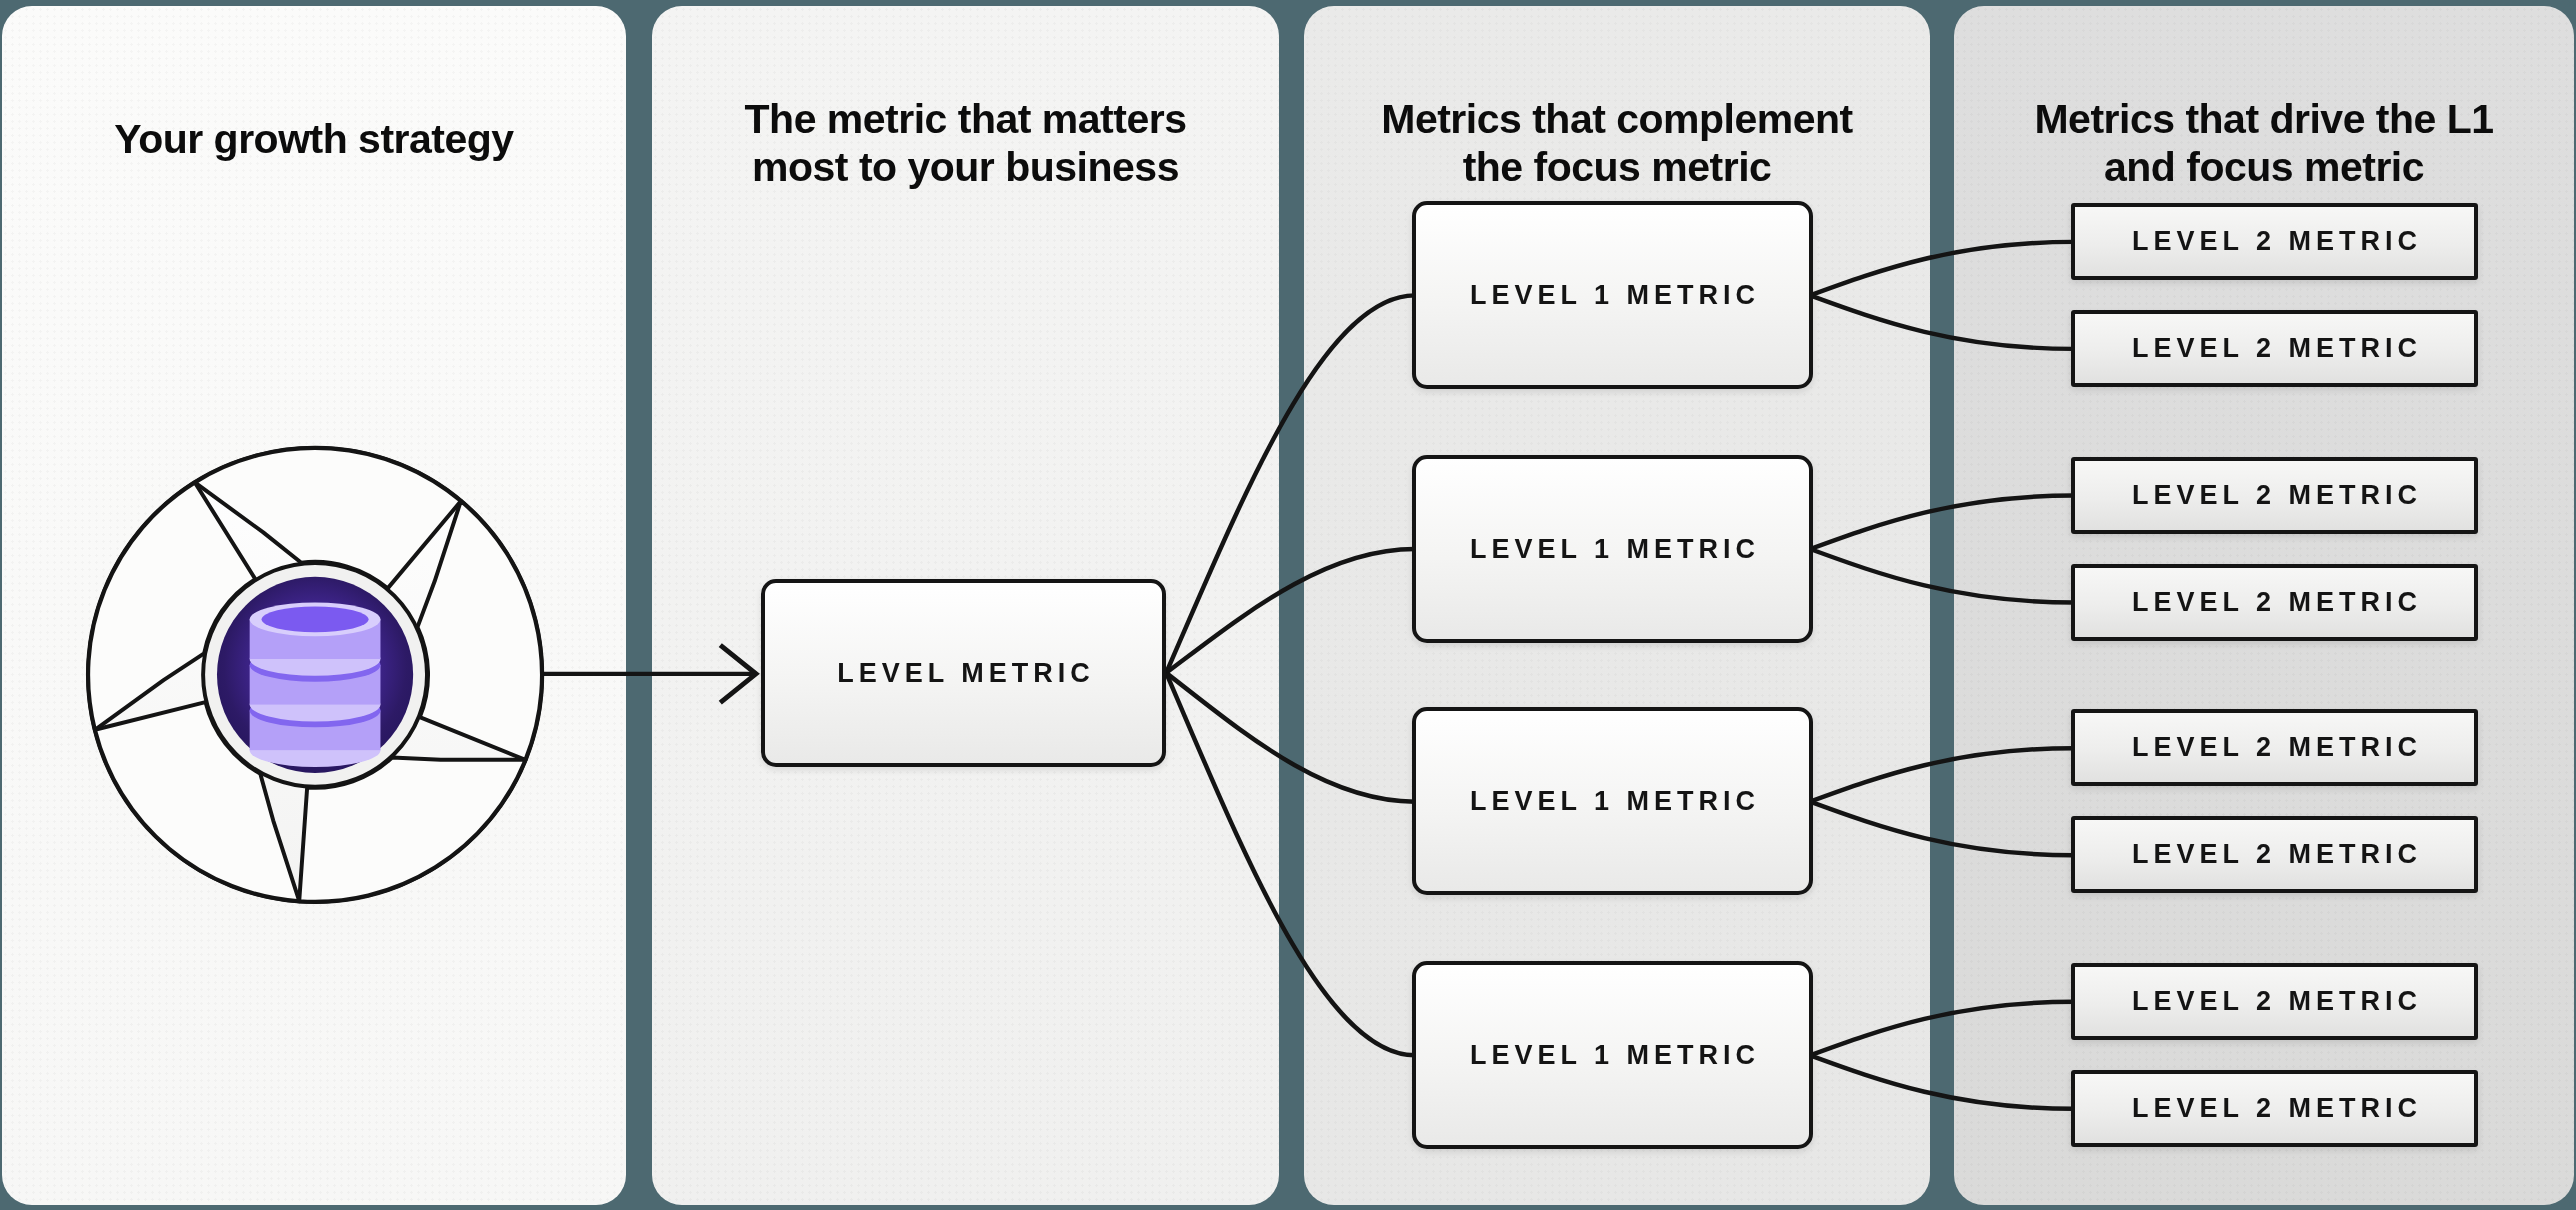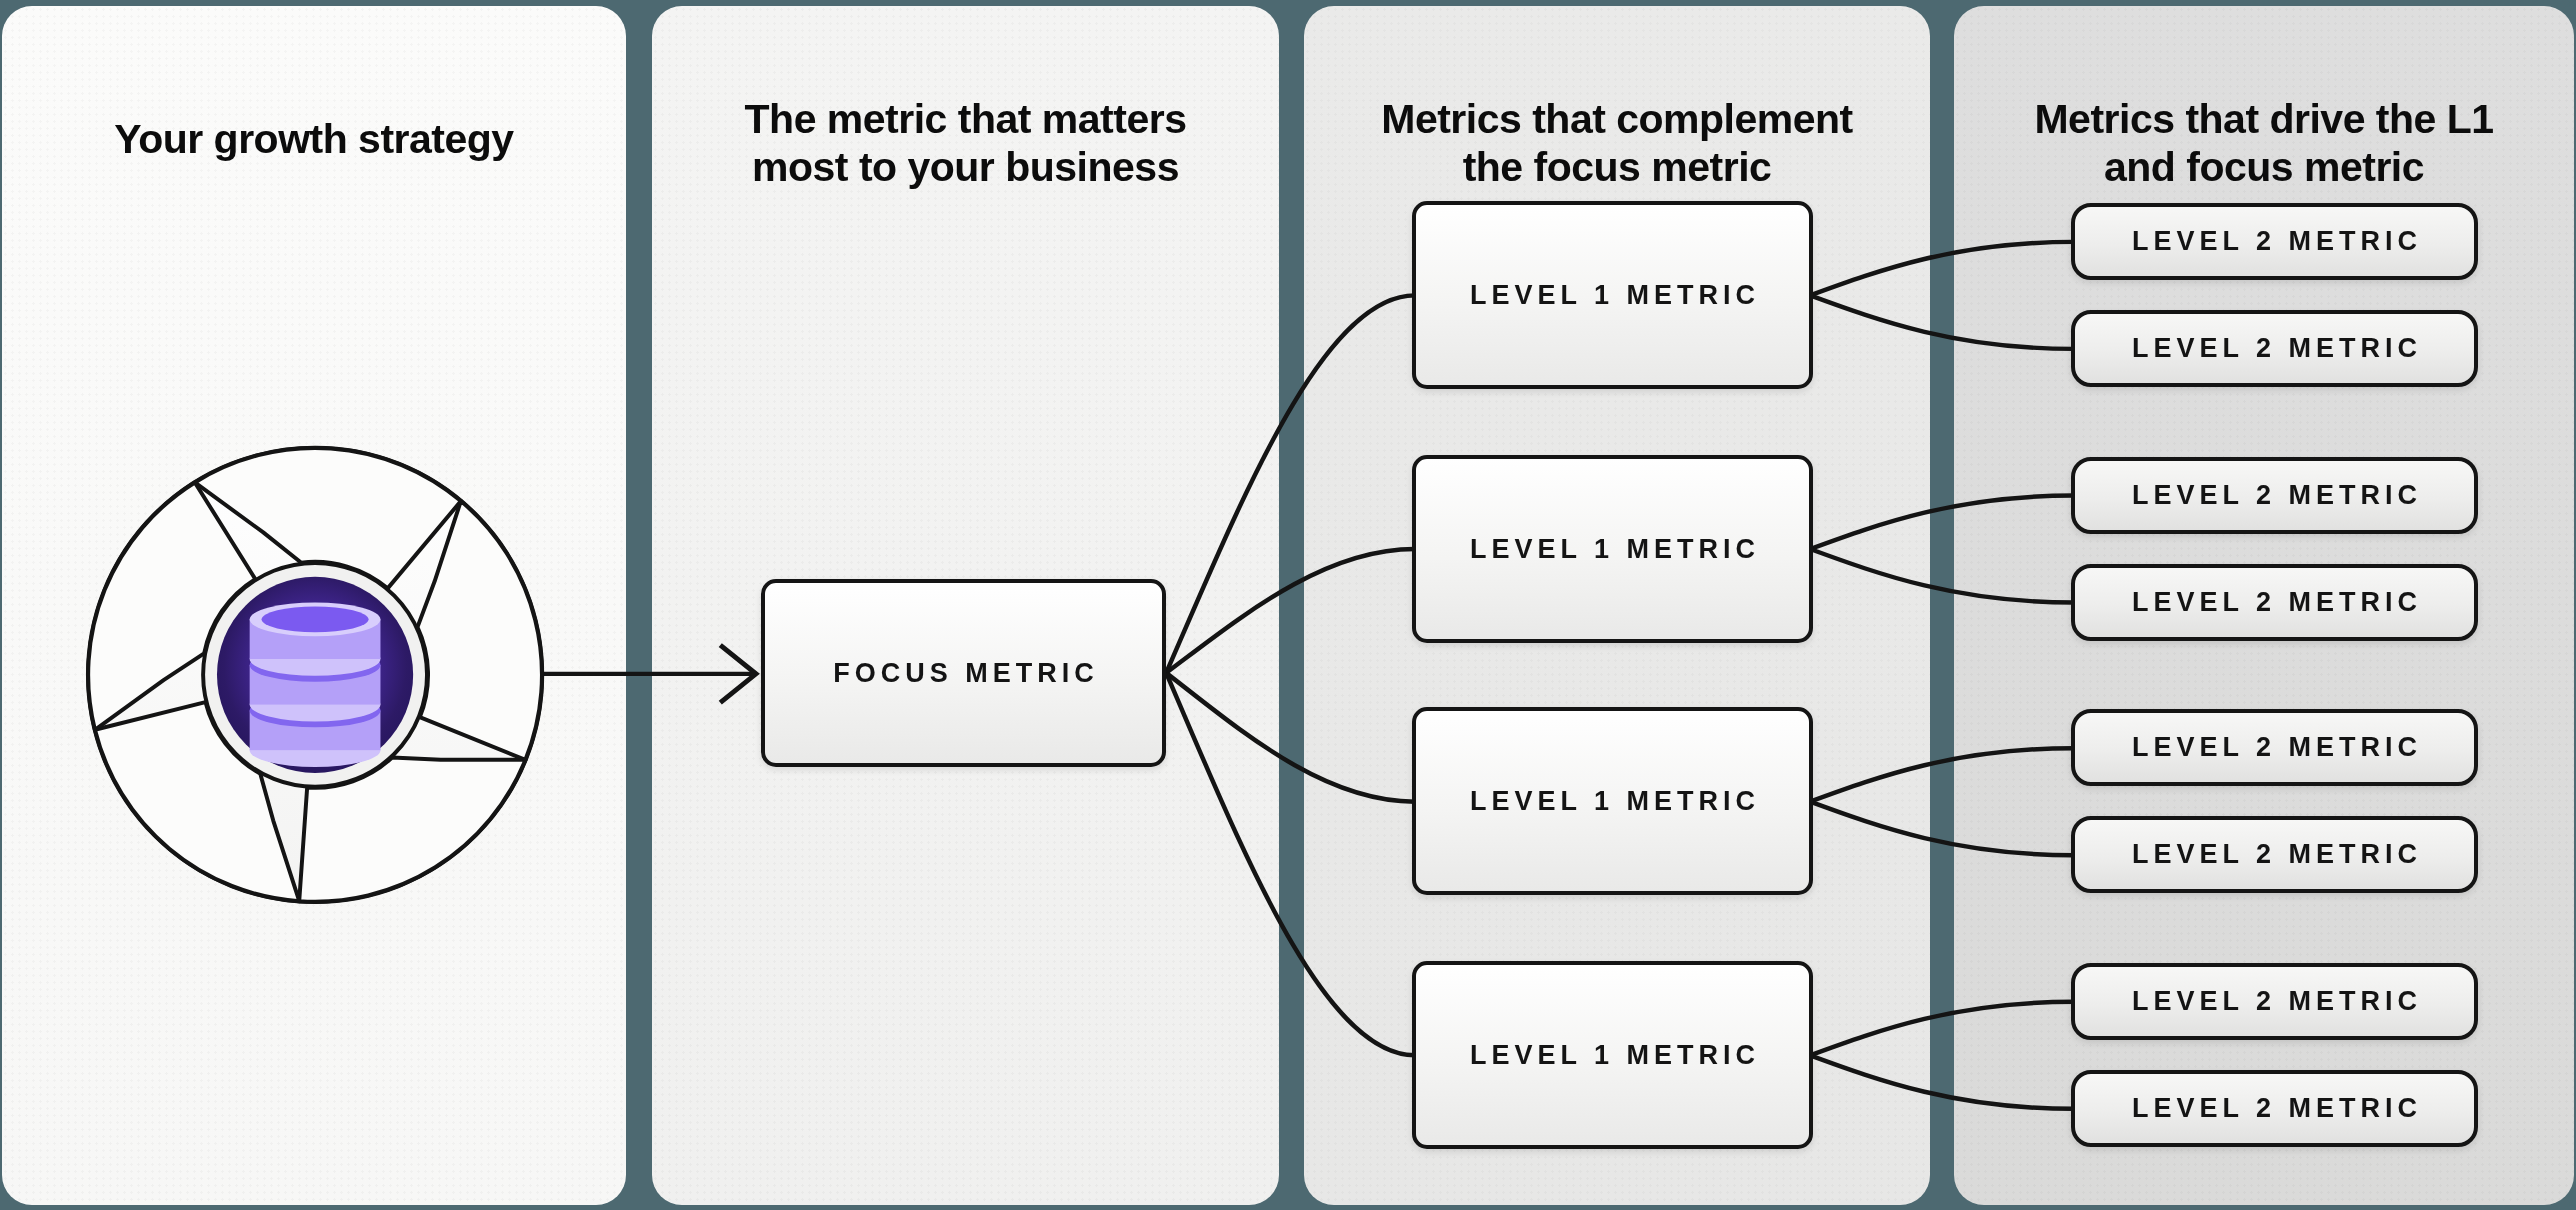--- a/index.html
+++ b/index.html
@@ -42,21 +42,21 @@
     background:linear-gradient(180deg,#ffffff 0%,#f4f4f3 55%,#e9e9e8 100%);
     display:flex;align-items:center;justify-content:center;
     font-size:27px;font-weight:700;letter-spacing:0.185em;
     color:#141414;text-indent:0.185em;
     box-shadow:0 3px 7px rgba(0,0,0,0.10);
   }
   .focus-box{left:761px;top:579px;width:405px;height:188px;}
   .l1-box{left:1412px;width:401px;height:188px;}
   .l1-0{top:201px}.l1-1{top:455px}.l1-2{top:707px}.l1-3{top:961px}
   .l2-box{
-    left:2071px;width:407px;height:77px;border-radius:20px;
+    left:2071px;width:407px;height:77px;border-radius:3px;
     background:linear-gradient(180deg,#f7f7f6 0%,#ededec 55%,#e1e1e0 100%);
   }
   .l2-0{top:203px}.l2-1{top:310px}.l2-2{top:457px}.l2-3{top:564px}
   .l2-4{top:709px}.l2-5{top:816px}.l2-6{top:963px}.l2-7{top:1070px}
 </style>
 </head>
 <body>
 
 <div class="stage">
 
@@ -145,21 +145,21 @@
         <ellipse cx="0" cy="-12" rx="66" ry="17" fill="#8266ef"></ellipse>
         <ellipse cx="0" cy="-18" rx="66" ry="17" fill="#cfc2fb"></ellipse>
         <rect x="-66" y="-58" width="132" height="40" fill="#b4a0f8"></rect>
         <ellipse cx="0" cy="-58" rx="66" ry="17" fill="#d8cefc"></ellipse>
         <ellipse cx="0" cy="-58" rx="54" ry="13" fill="#7b5af0"></ellipse>
       </g>
     </g>
   </svg>
 
   <div class="metric-box focus-box">
-    <span>FOCUS METRIC</span>
+    <span>LEVEL METRIC</span>
   </div>
 
   <div class="metric-box l1-box l1-0">
     <span>LEVEL 1 METRIC</span>
   </div>
   <div class="metric-box l1-box l1-1">
     <span>LEVEL 1 METRIC</span>
   </div>
   <div class="metric-box l1-box l1-2">
     <span>LEVEL 1 METRIC</span>

